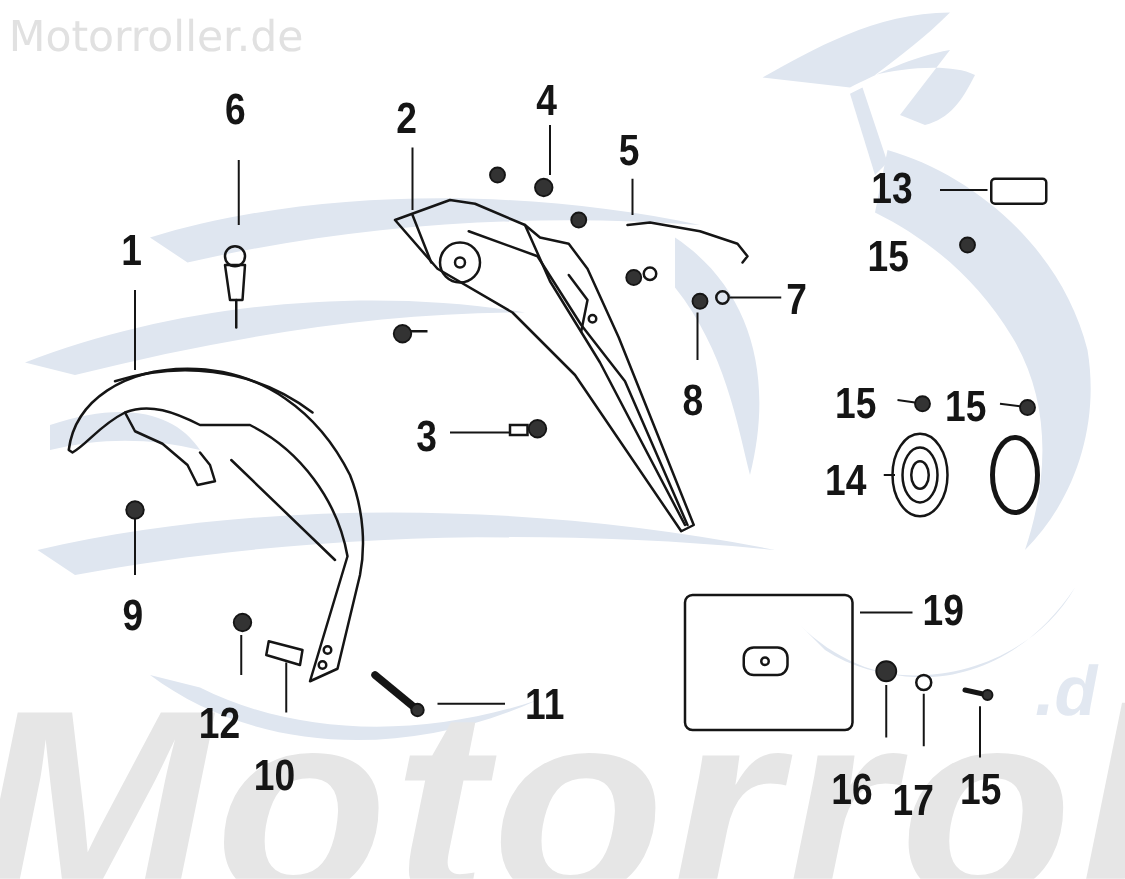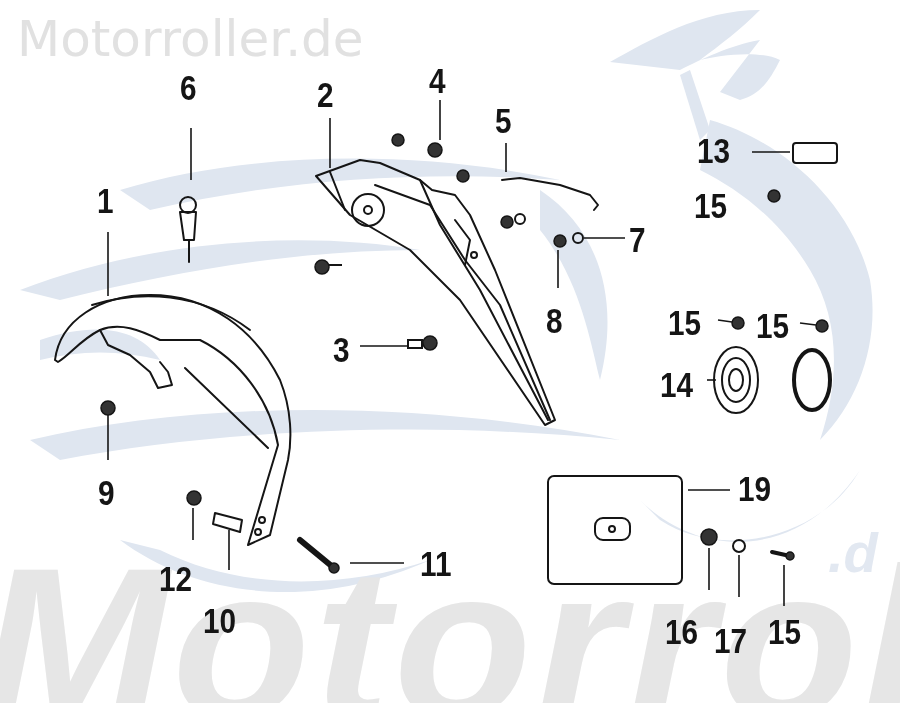--- a/index.html
+++ b/index.html
@@ -1,18 +1,18 @@
 <!DOCTYPE html>
 <html><head>
   <meta charset="utf-8">
   <style>
     html, body { margin: 0; padding: 0; background: #ffffff; }
     body { width: 900px; height: 703px; overflow: hidden; position: relative; font-family: "Liberation Sans", sans-serif; }
     .canvas { position: absolute; left: 0; top: 0; width: 900px; height: 703px; }
-    .wm-top { position: absolute; left: 17px; top: 10px; font-family: "DejaVu Sans", sans-serif; font-size: 50px; color: #e1e1e1; letter-spacing: 0px; }
+    .wm-top { position: absolute; left: 7px; top: 10px; font-family: "DejaVu Sans", sans-serif; font-size: 34px; color: #e1e1e1; letter-spacing: 0px; }
     .wm-bottom { position: absolute; left: -20px; top: 520px; font-family: "Liberation Sans", sans-serif; font-weight: bold; font-style: italic; font-size: 215px; color: #e6e6e6; letter-spacing: 4px; transform: scaleX(1.05); transform-origin: left top; white-space: nowrap; }
     .wm-dot { position: absolute; left: 828px; top: 520px; font-family: "Liberation Sans", sans-serif; font-weight: bold; font-style: italic; font-size: 56px; color: #e2e8f1; }
     .label { position: absolute; font-family: "Liberation Sans", sans-serif; font-weight: bold; font-size: 35px; color: #151515; line-height: 1; transform: scaleX(0.85); transform-origin: left top; }
     svg { position: absolute; left: 0; top: 0; }
   </style>
 </head>
 <body>
 
 <div class="canvas">
 

